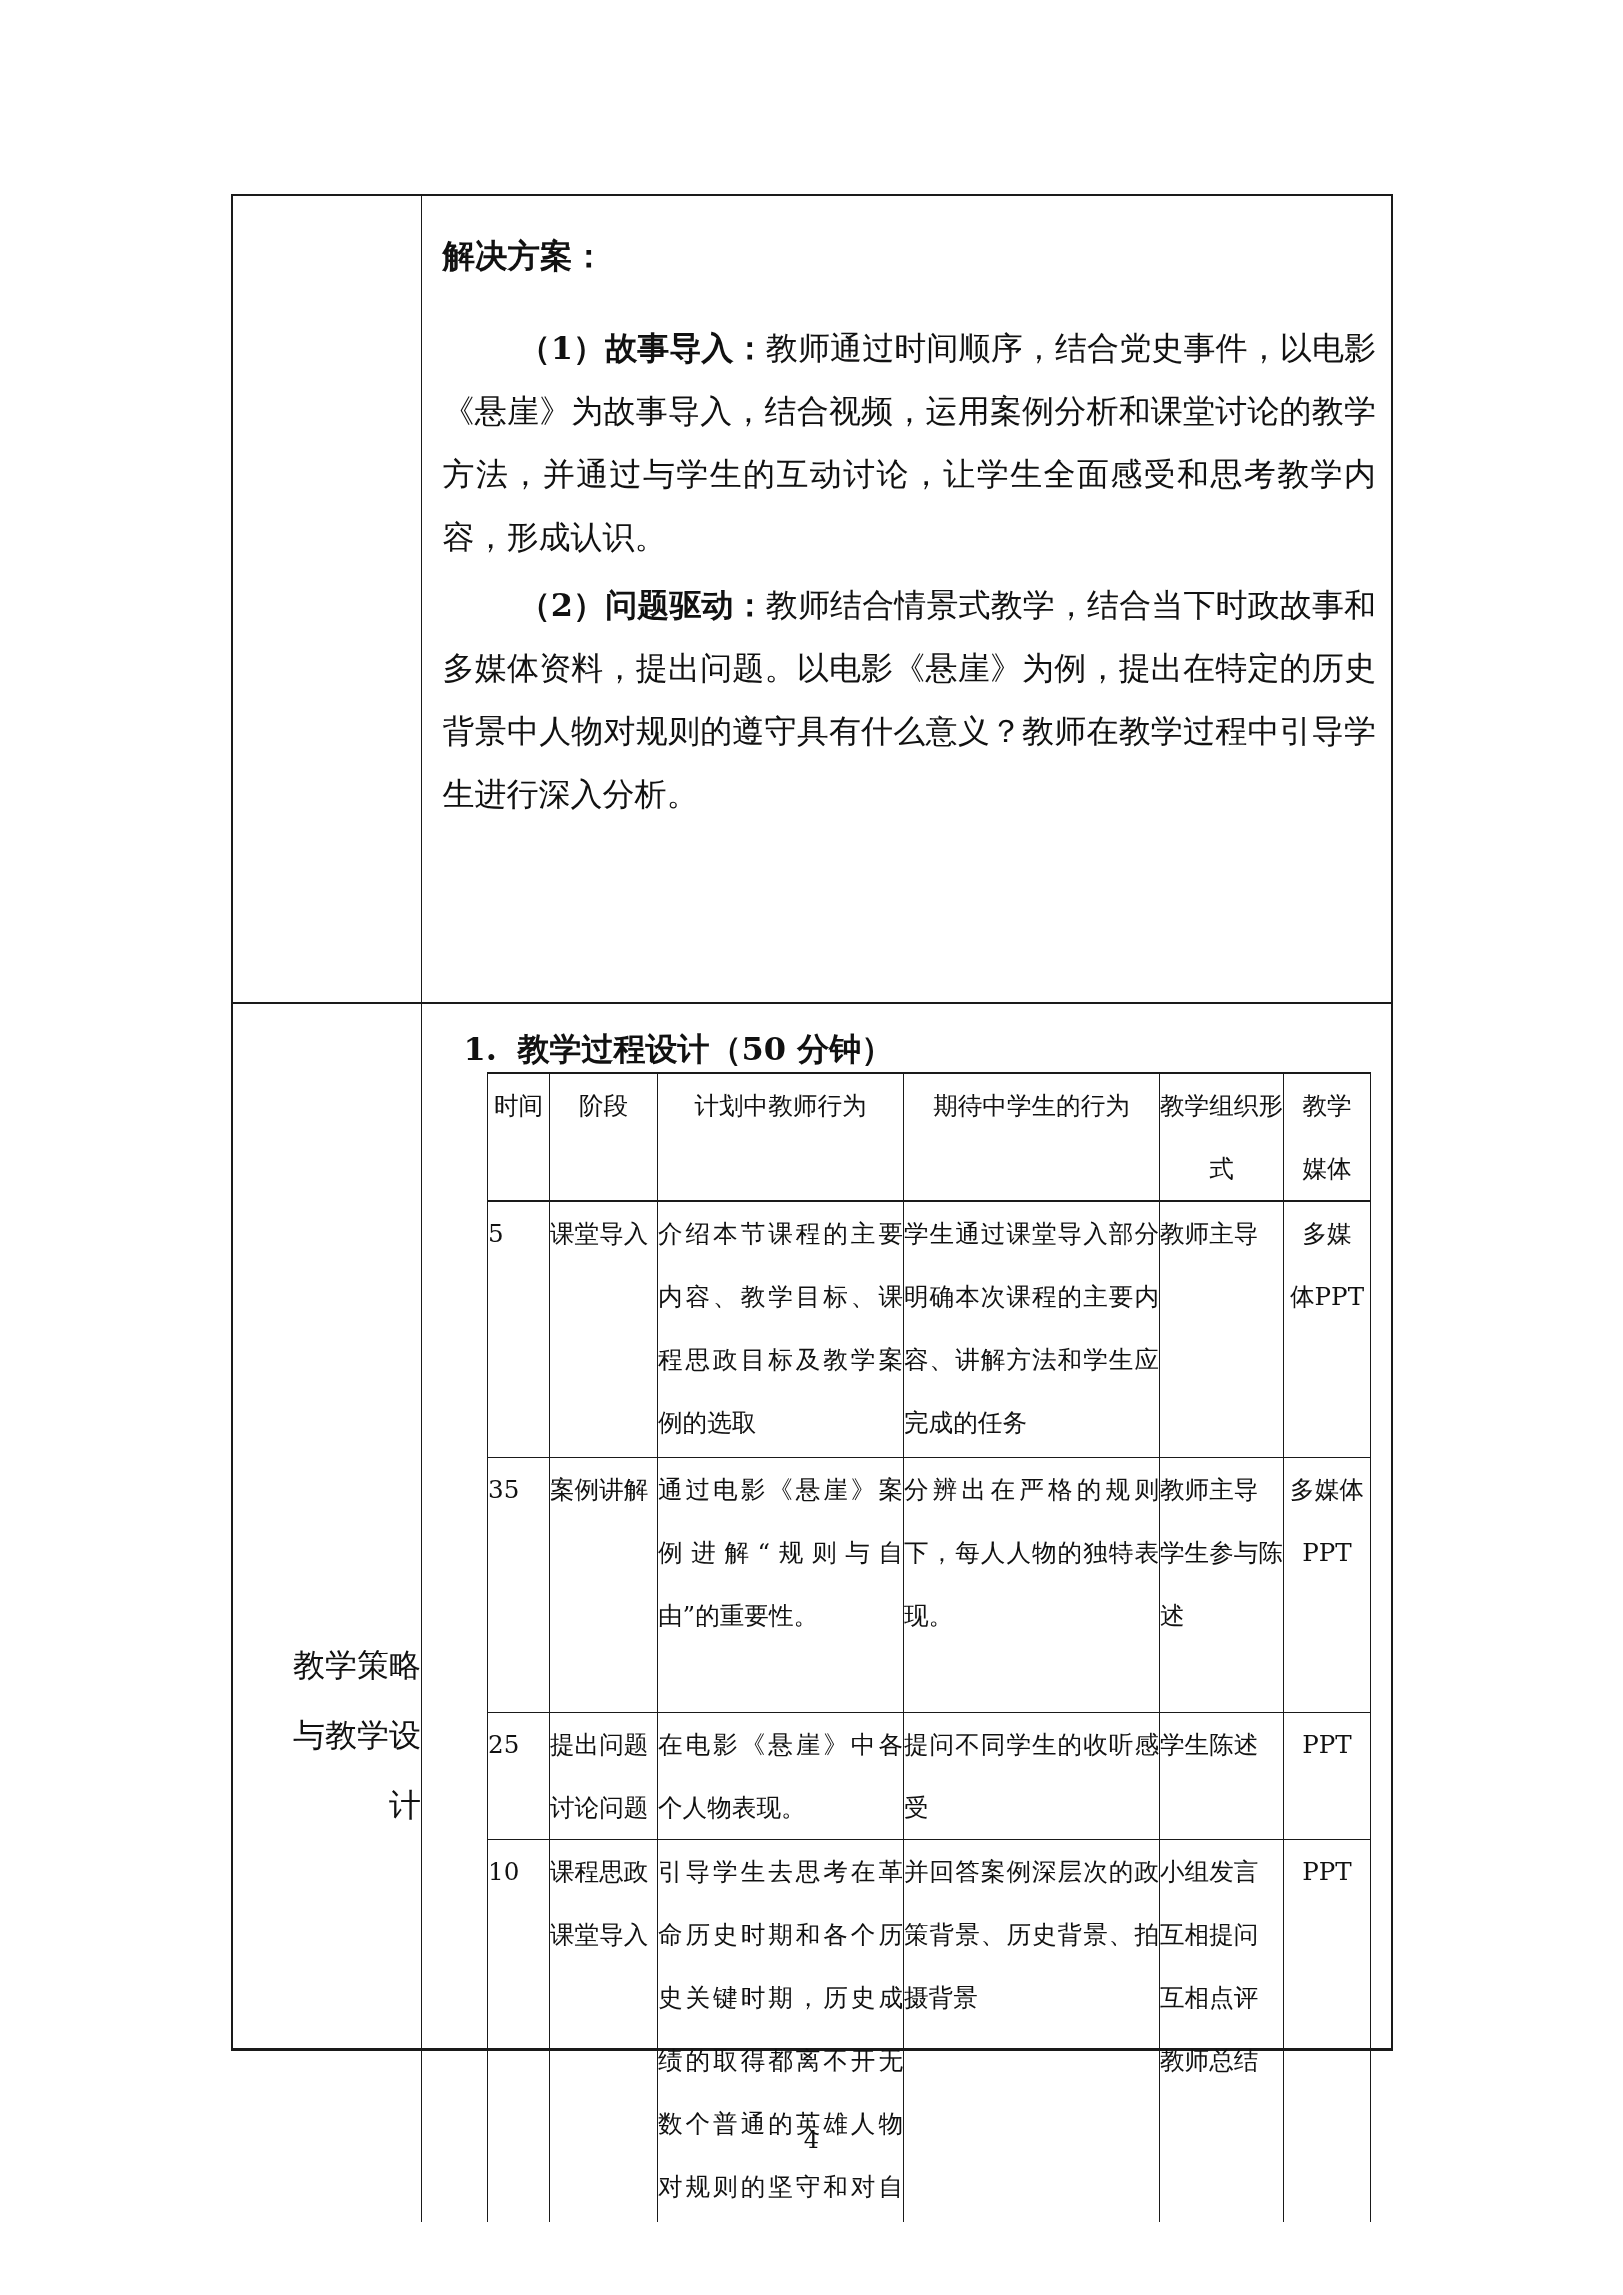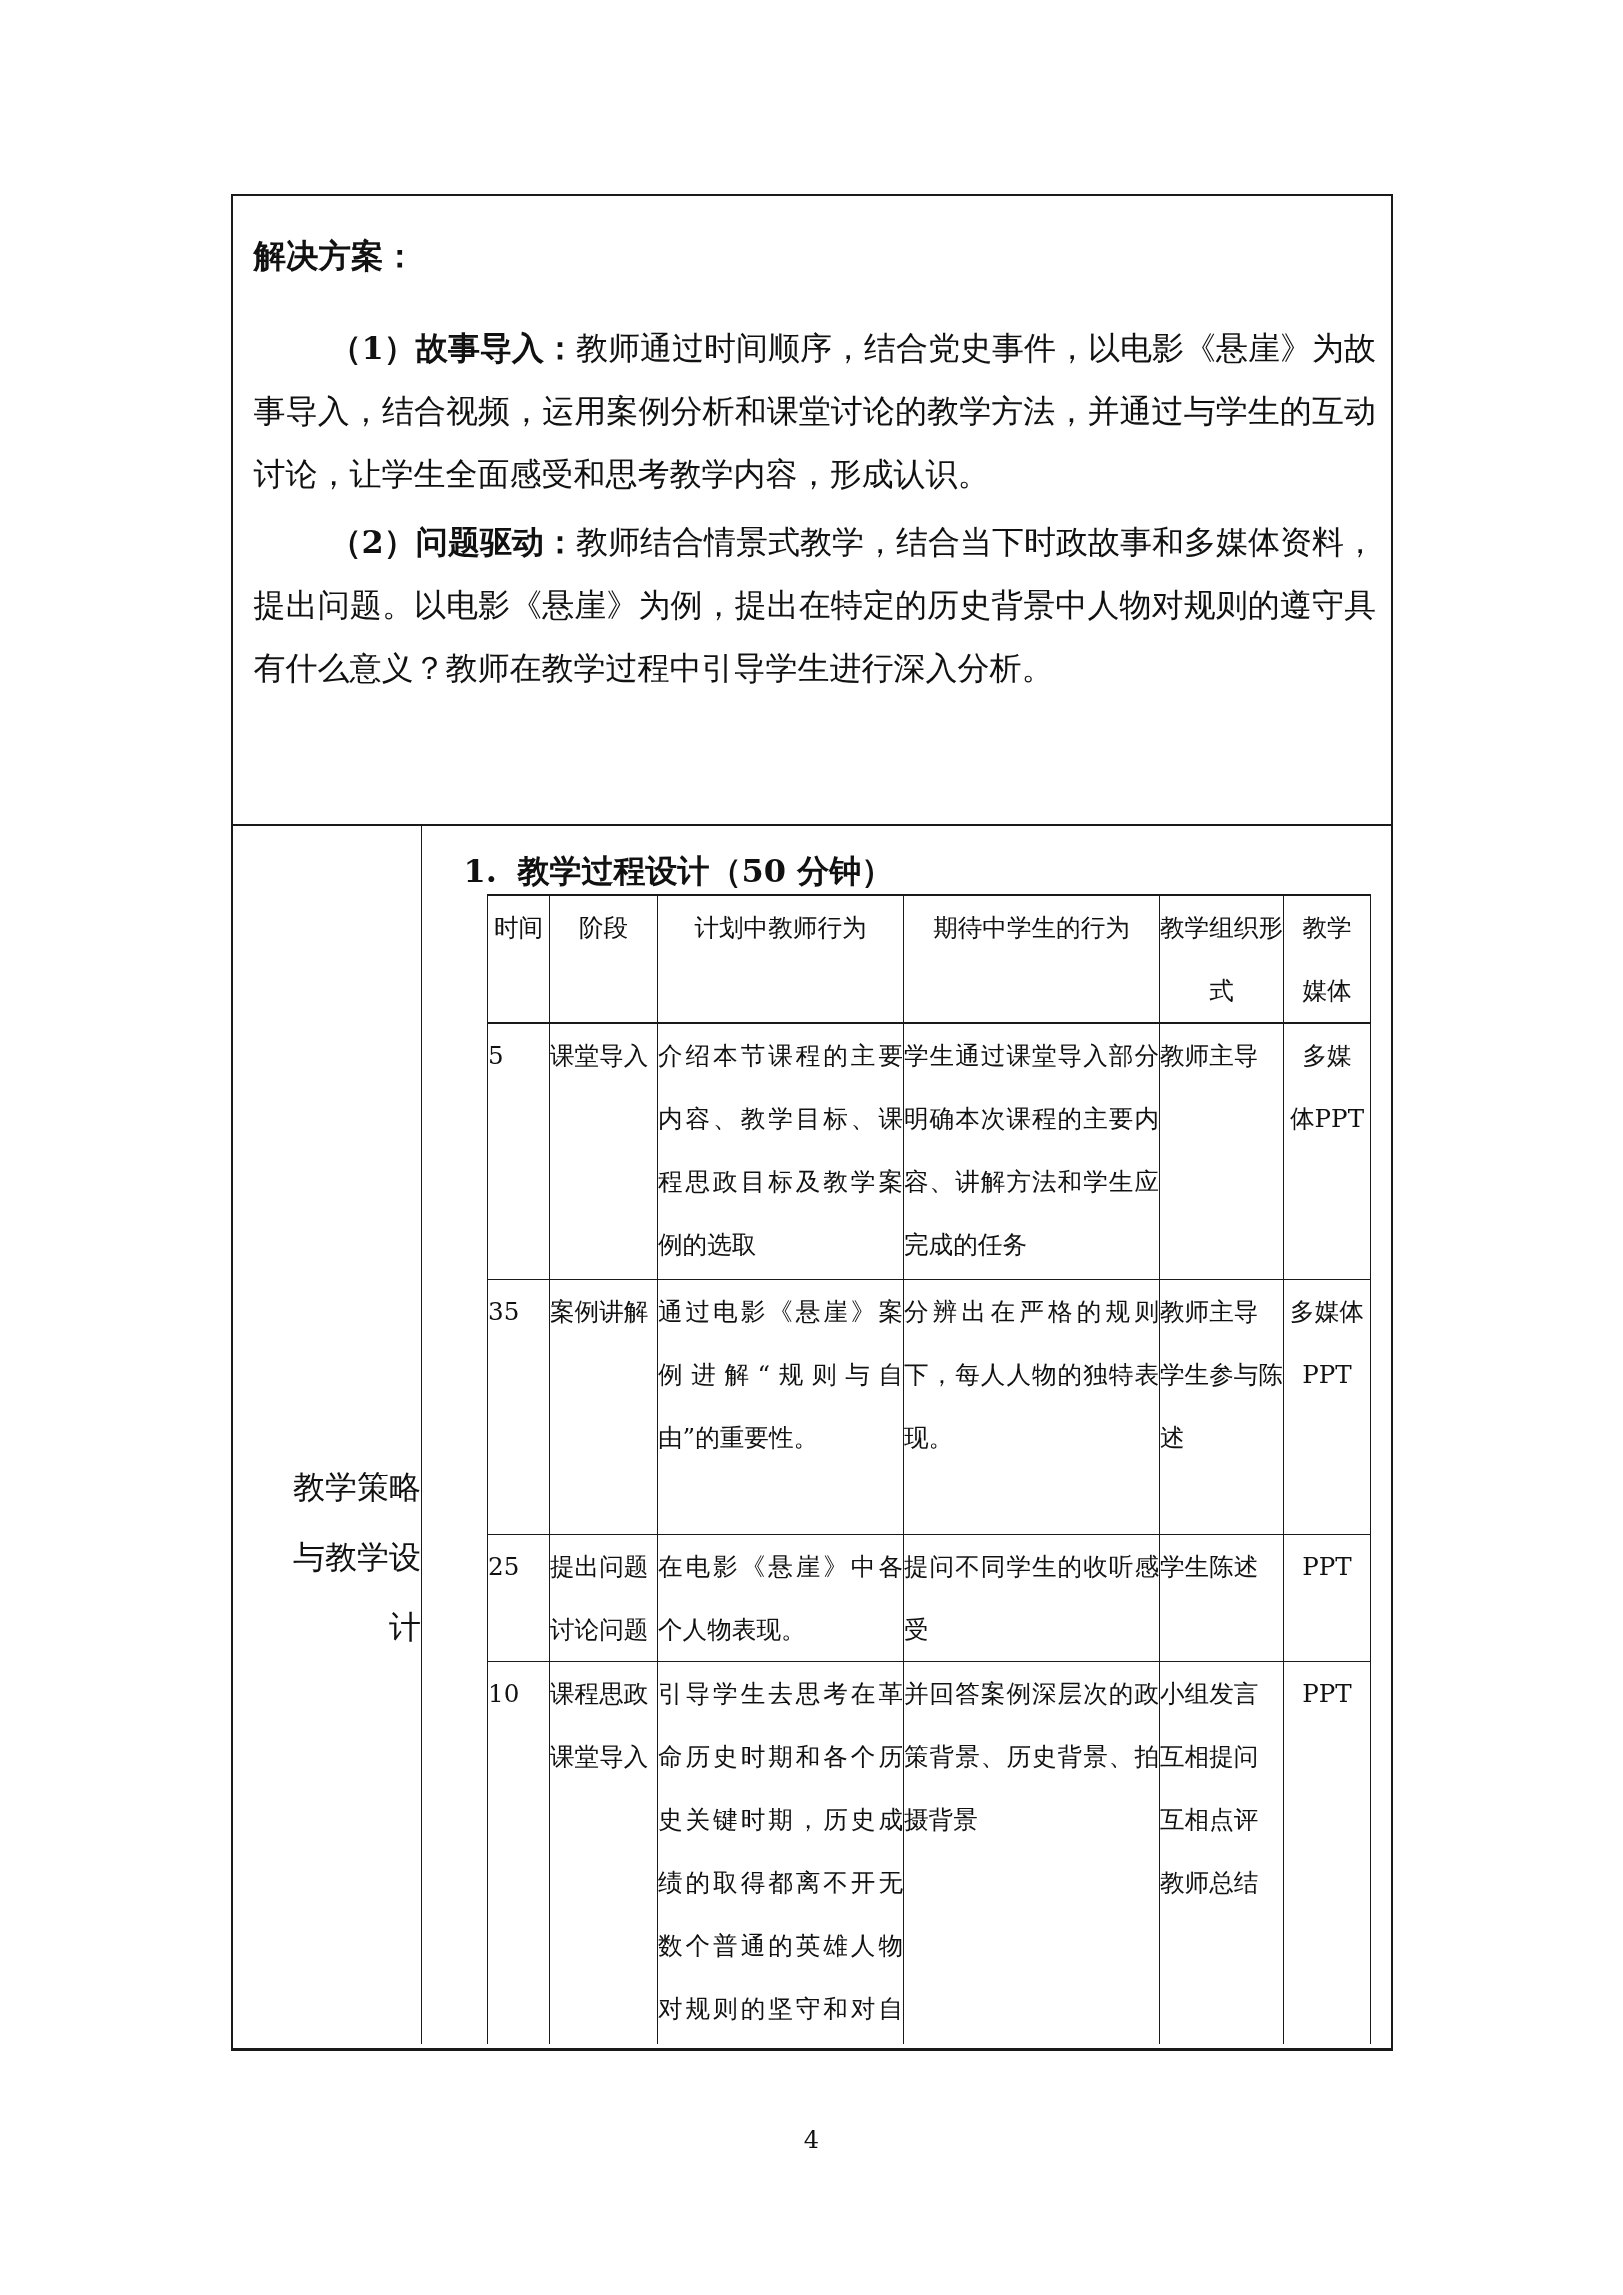--- a/index.html
+++ b/index.html
@@ -12,21 +12,21 @@
     overflow:hidden;
   }
   
   .outer{
     position:absolute;left:231px;top:194px;
     width:1162px;height:1857px;
     border:2.4px solid #1a1a1a;border-bottom-width:3.2px;
     box-sizing:border-box;background:#fff;
   }
   .orow{display:flex;box-sizing:border-box;}
-  .orow1{height:630px;border-bottom:2.4px solid #1a1a1a;flex-direction:column;}
+  .orow1{height:808px;border-bottom:2.4px solid #1a1a1a;}
   .orow2{height:1218px;}
   .ocell-left{width:189px;flex:none;border-right:1.6px solid #1a1a1a;box-sizing:border-box;overflow:hidden;}
   .ocell-content{flex:1;position:relative;box-sizing:border-box;overflow:hidden;}
   
   .solution{padding:28px 15px 0 20.6px;font-size:32px;}
   .sol-title{font-weight:700;font-size:32.5px;line-height:63px;}
   .para{margin:30px 0 0 0;text-indent:76px;line-height:63px;text-align:justify;text-justify:inter-ideograph;}
   .para.p2{margin-top:4.8px;}
   .para .lead{font-weight:700;}
   

